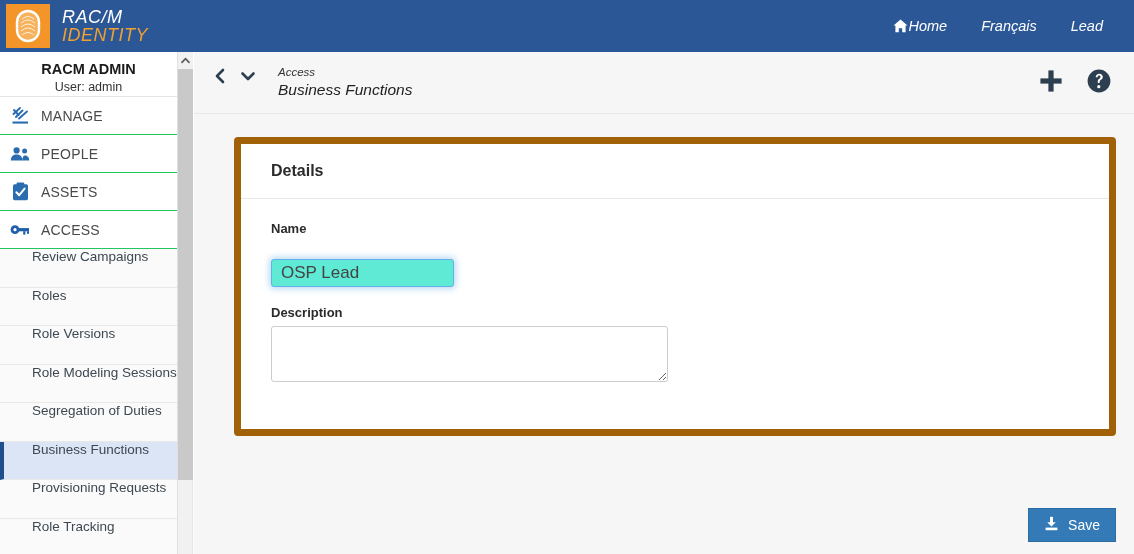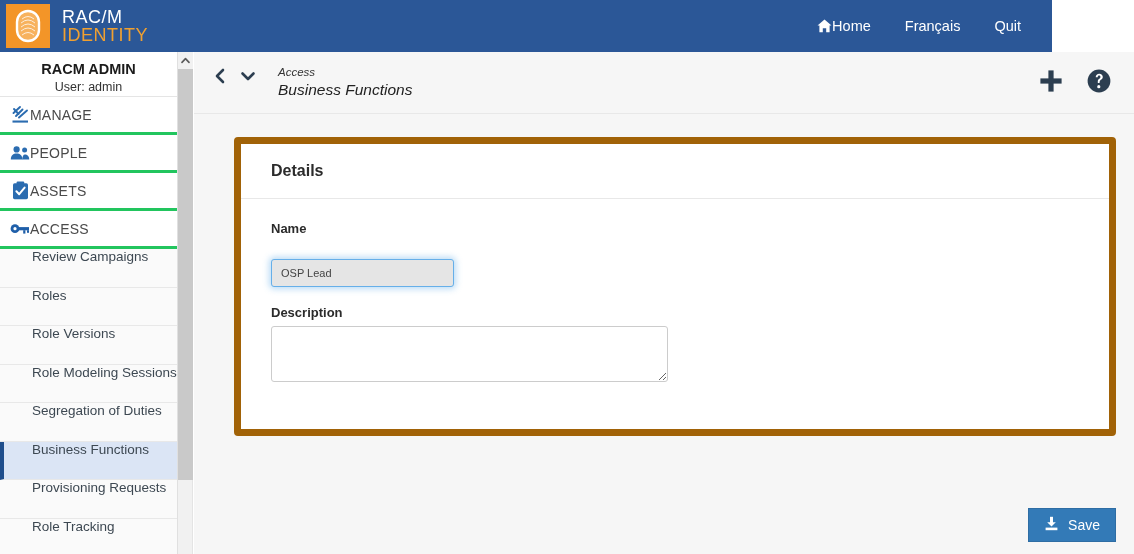--- a/index.html
+++ b/index.html
@@ -15,24 +15,25 @@
     position: relative;
     width: 1134px;
     height: 554px;
     overflow: hidden;
   }
 
   
   .topbar {
     position: absolute;
     top: 0; left: 0;
-    width: 1052px; height: 52px;
+    width: 1134px; height: 52px;
     background: #2b5797;
     display: flex;
     align-items: center;
+    font-style: italic;
   }
   .brand {
     display: flex;
     align-items: center;
     padding-left: 6px;
   }
   .brand-logo {
     width: 44px; height: 44px;
     background: #f39528;
     display: flex;
@@ -102,21 +103,22 @@
     font-size: 12.5px;
     color: #333333;
     display: block;
     line-height: 17px;
   }
   .side-group {
     height: 38px;
     display: flex;
     align-items: center;
     padding-left: 10px;
-    border-bottom: 3px solid #22c55e;
+    gap: 11px;
+    border-bottom: 1px solid #22c55e;
     background: #ffffff;
     cursor: pointer;
   }
   .side-group-label {
     font-size: 14px;
     color: #4a4a4a;
     letter-spacing: .2px;
   }
   .side-icon {
     width: 20px; height: 20px;
@@ -250,26 +252,26 @@
     font-size: 13px;
     font-weight: bold;
     color: #2b2b2b;
     margin-bottom: 6px;
   }
   .text-input {
     display: block;
     width: 183px;
     height: 28px;
     padding: 4px 9px;
-    font-size: 11px;
+    font-size: 17px;
     font-family: "Liberation Sans", sans-serif;
     color: #444444;
     border: 1px solid #cccccc;
     border-radius: 3px;
-    background: #e5e5e5;
+    background: #5eead4;
     outline: none;
     margin-top: 23px;
   }
   .text-input.focused {
     border-color: #66afe9;
     box-shadow: 0 0 6px 2px rgba(102,175,233,.45);
   }
   .textarea-input {
     display: block;
     width: 397px;
@@ -330,21 +332,21 @@
           <svg width="15" height="14" viewBox="0 0 15 14">
             <path d="M7.5 0.6 L0.5 6.4 H2.4 V13.2 H5.8 V9.3 H9.2 V13.2 H12.6 V6.4 H14.5 Z" fill="#ffffff"></path>
           </svg>
         </span>
         <span>Home</span>
       </div>
       <div class="topnav-item">
         <span>Français</span>
       </div>
       <div class="topnav-item">
-        <span>Quit</span>
+        <span>Lead</span>
       </div>
     </div>
   </div>
 
   <div class="sidebar">
 
     <div class="side-user">
       <span class="side-user-name">RACM ADMIN</span>
       <span class="side-user-sub">User: admin</span>
     </div>

